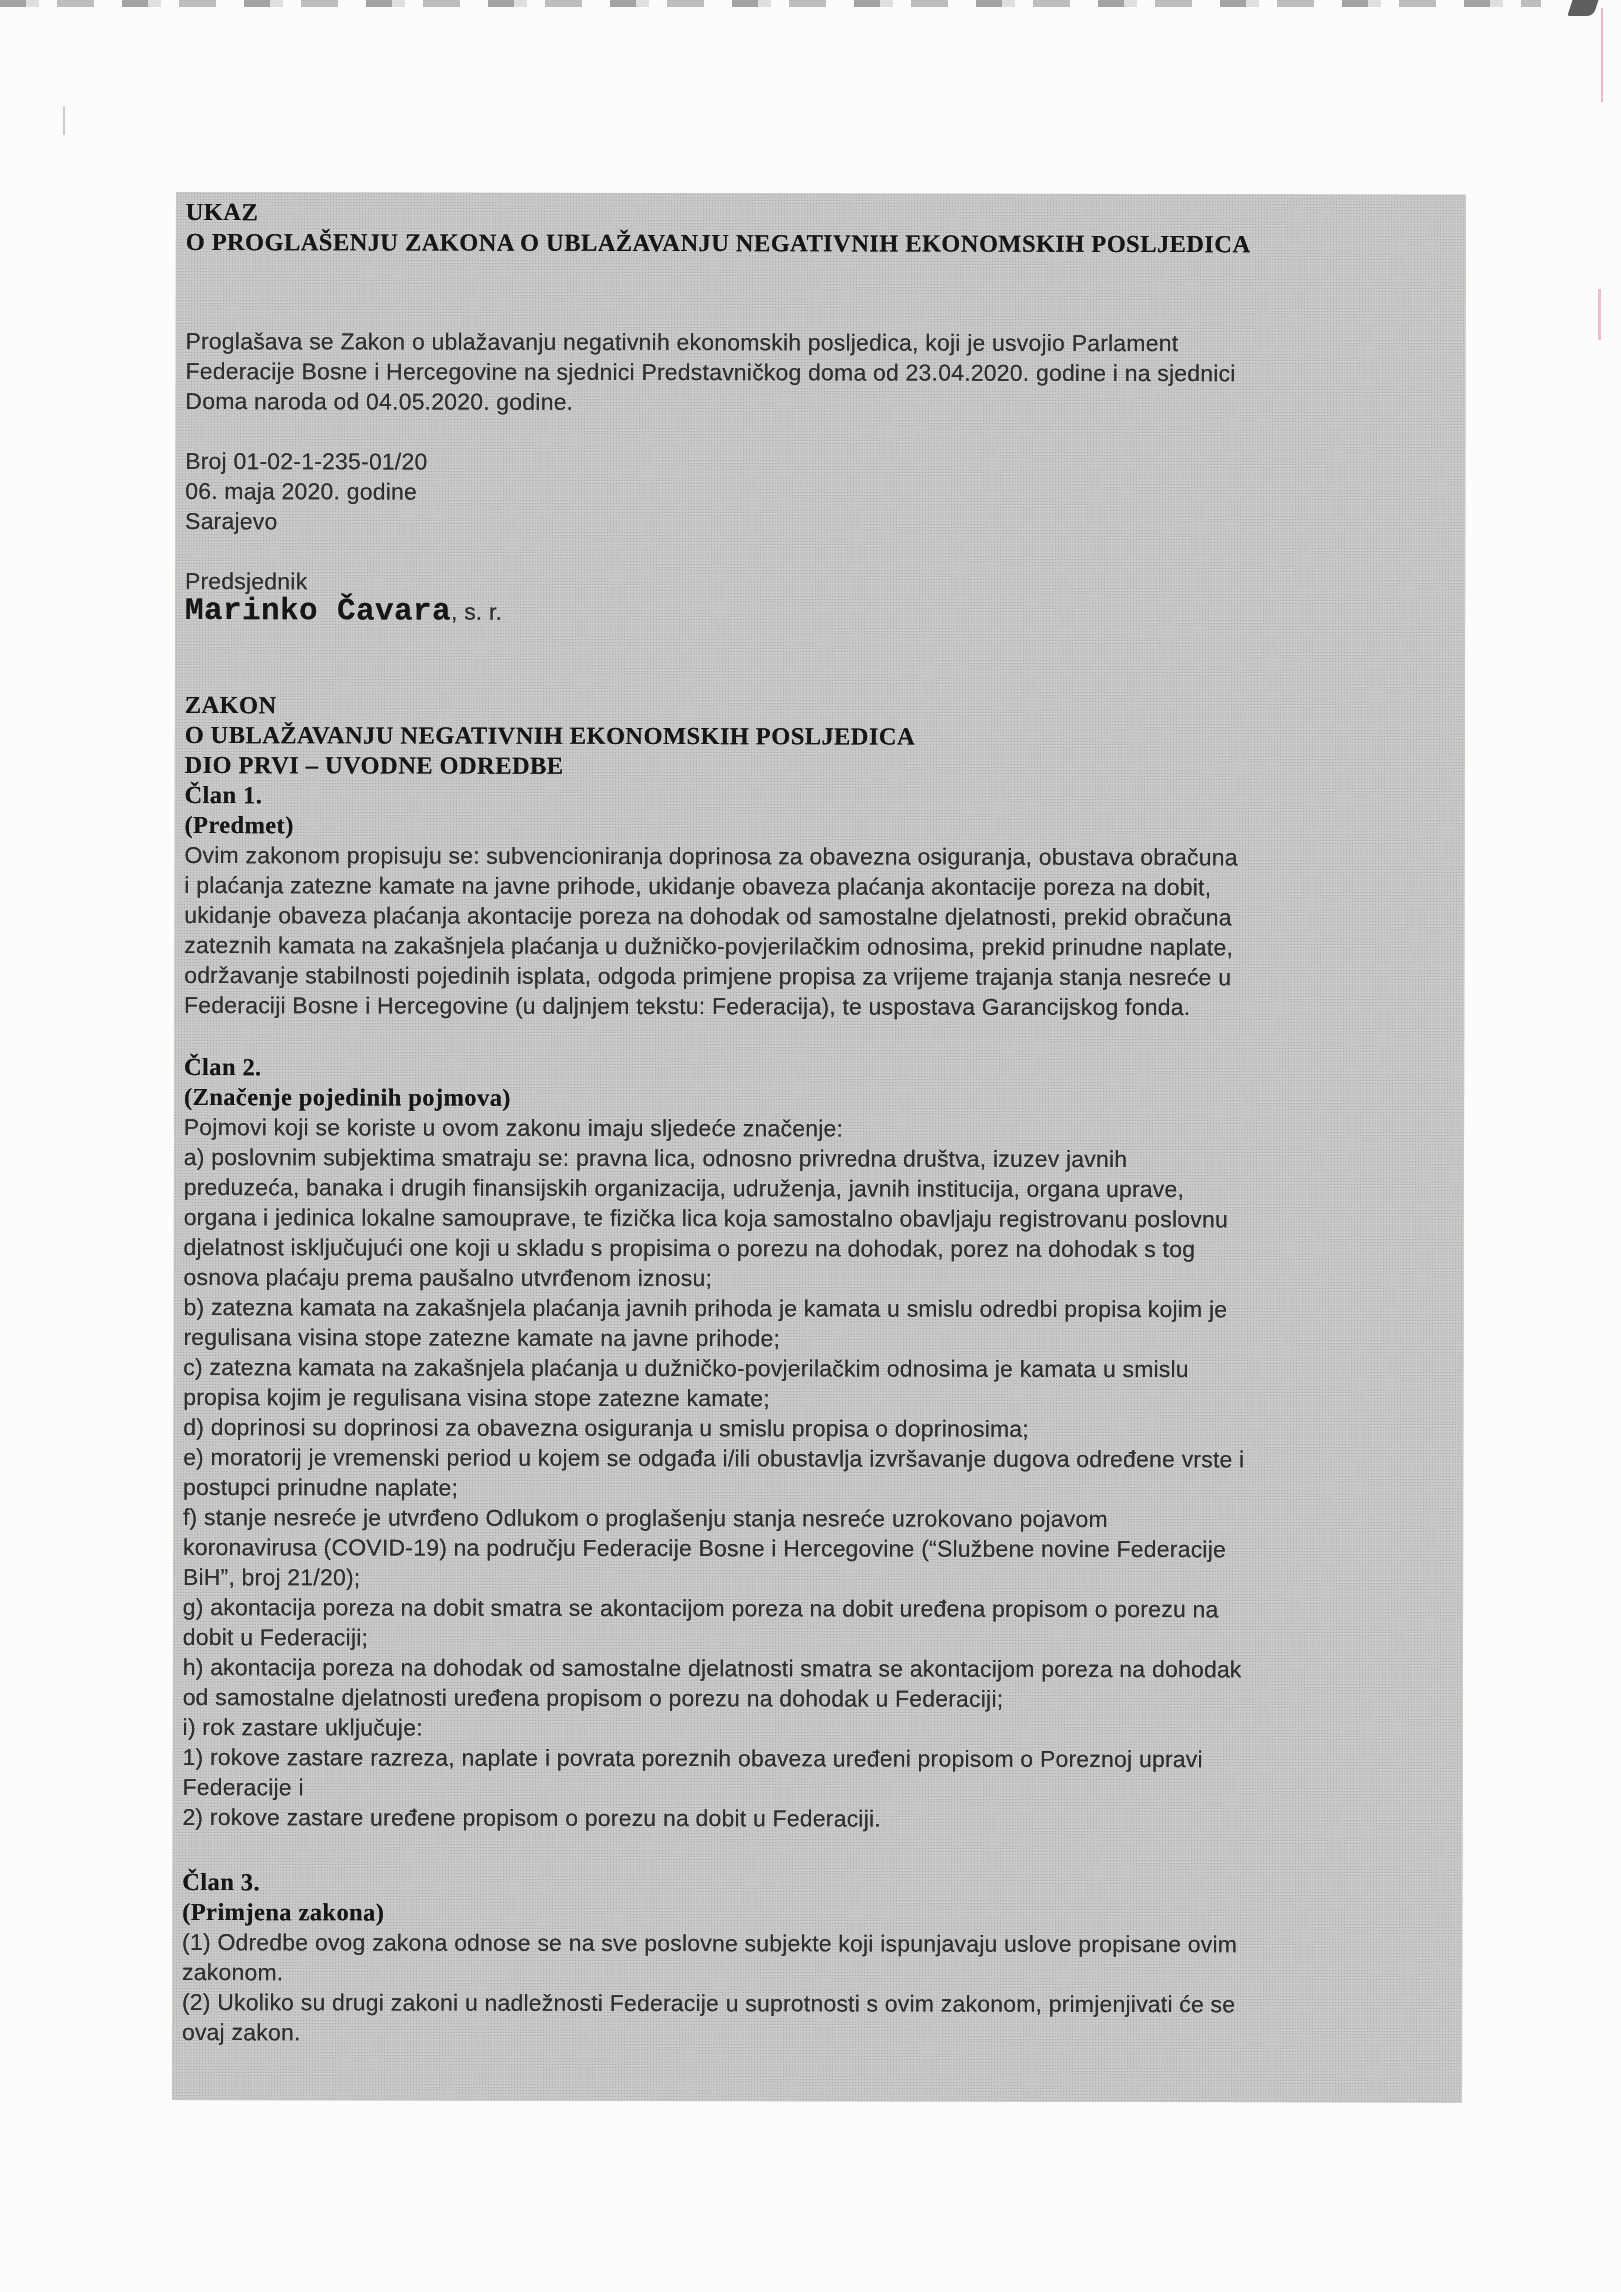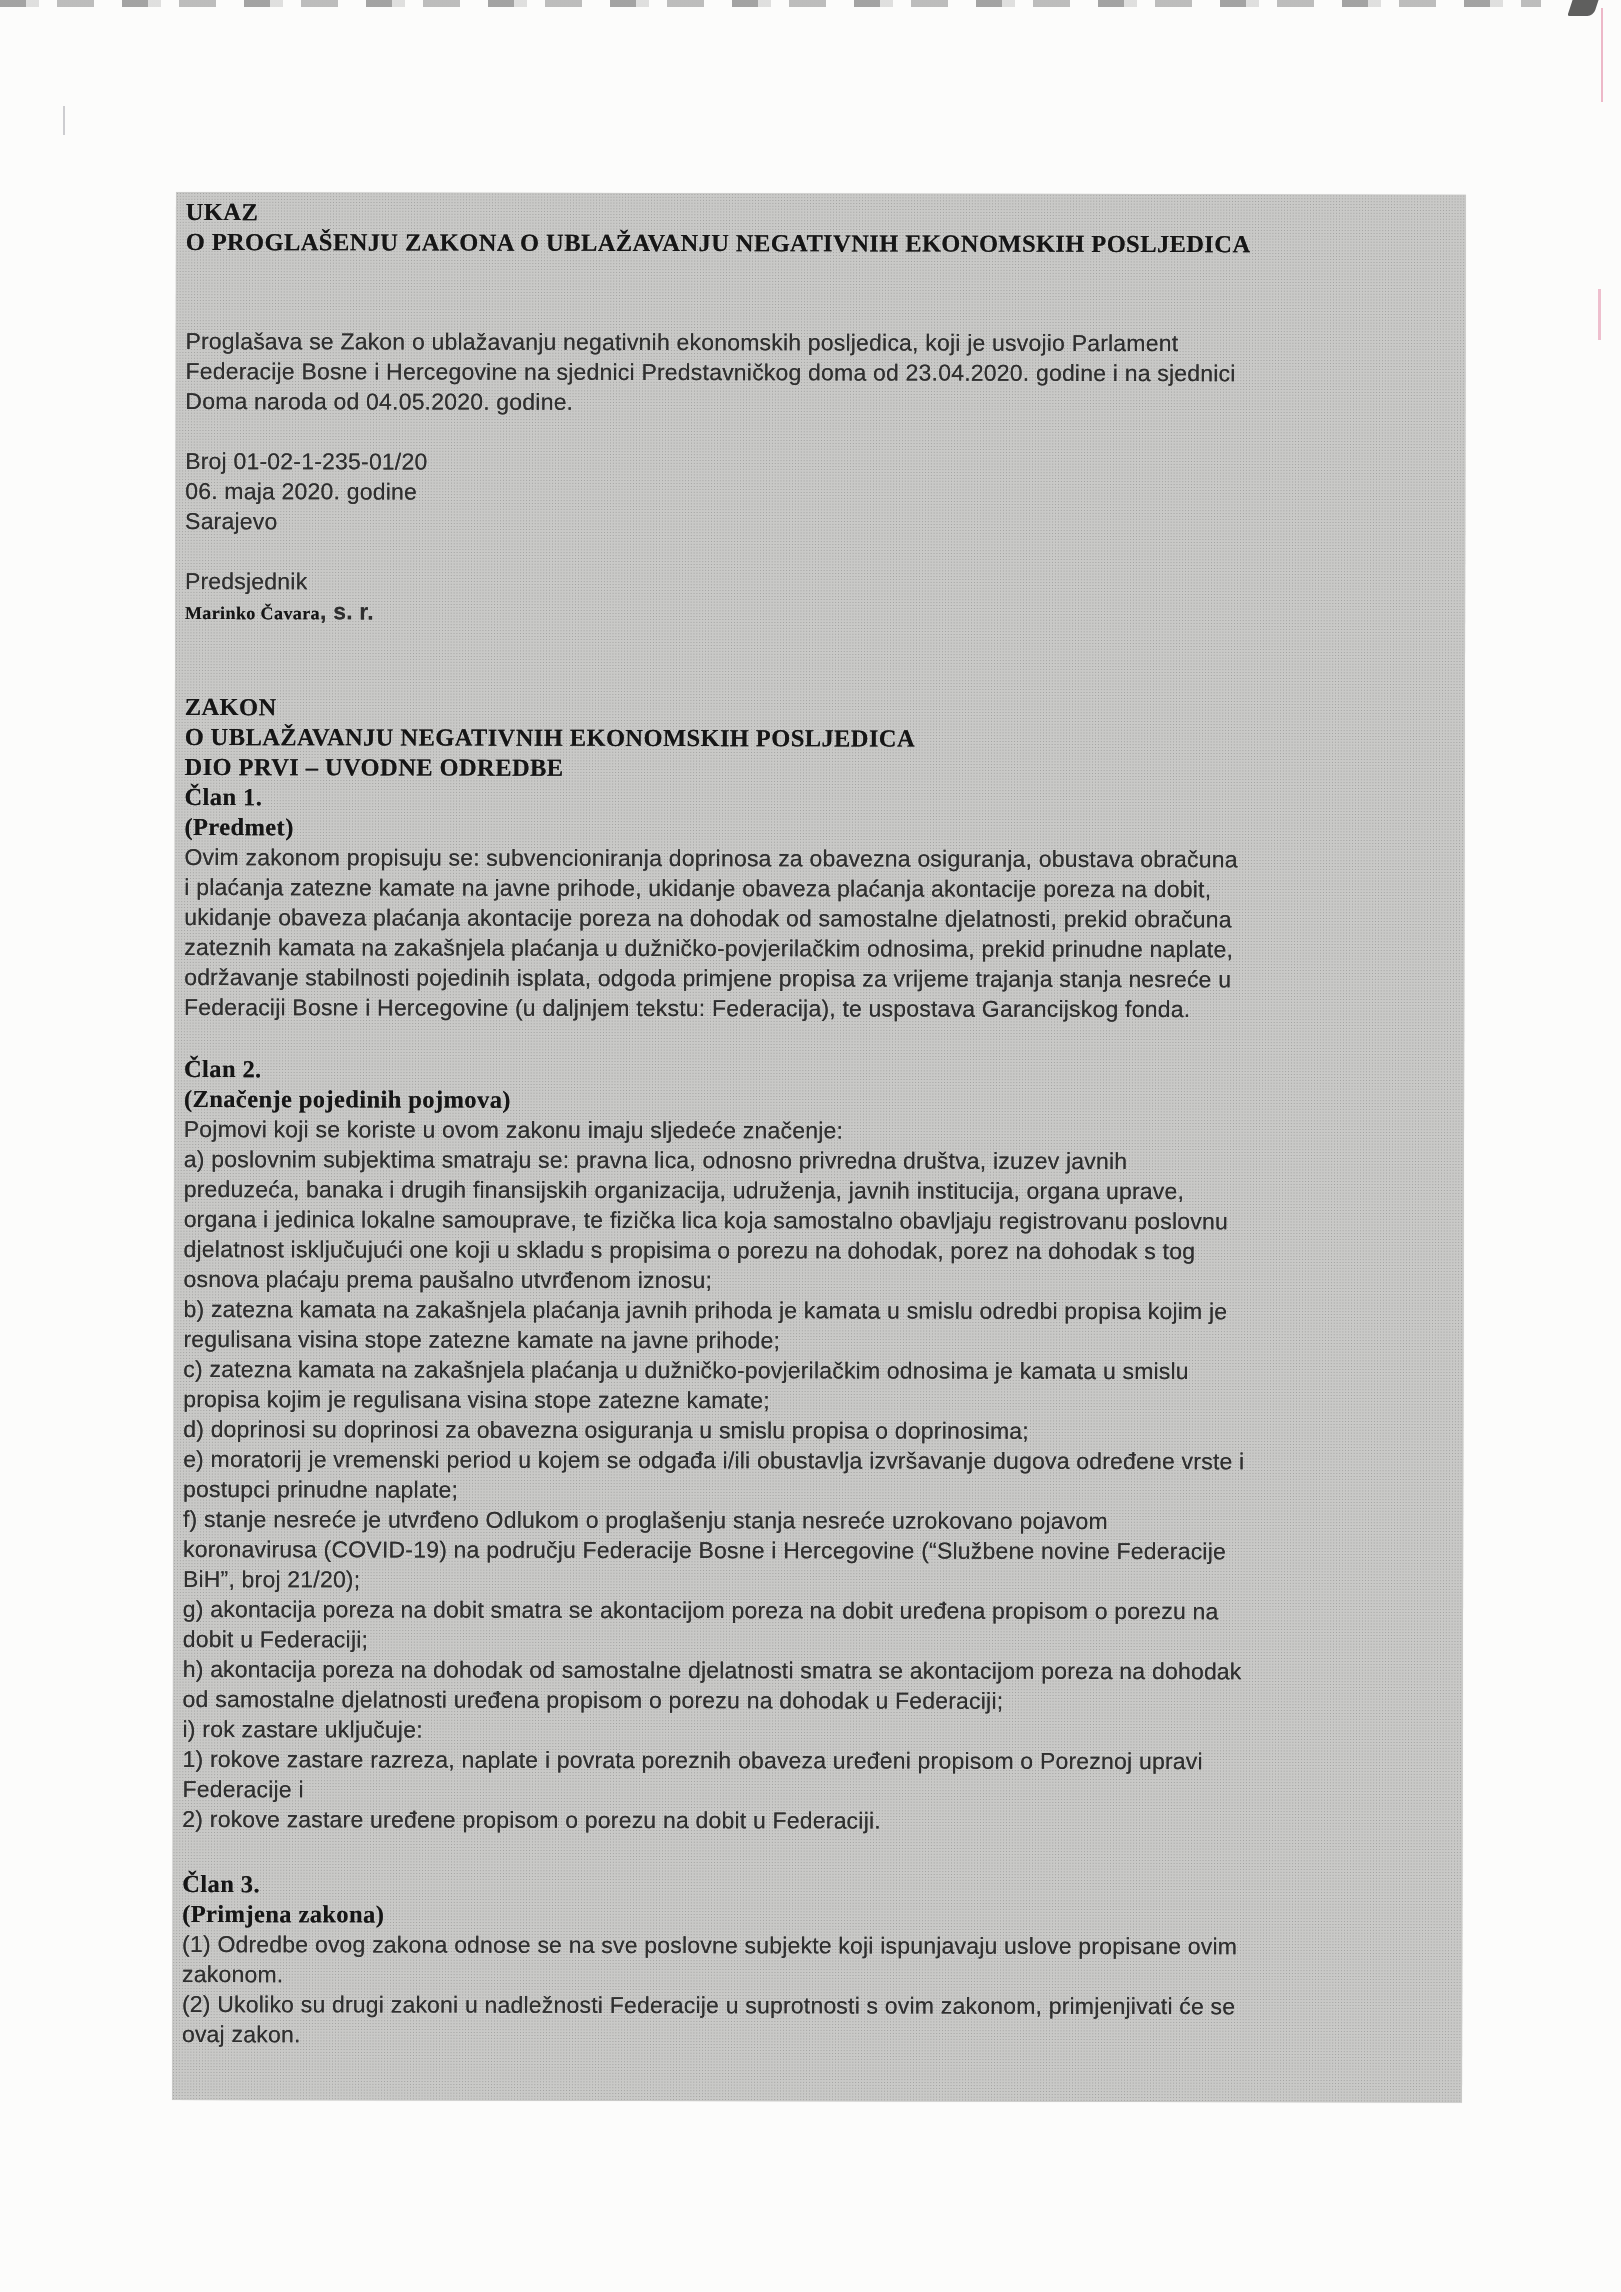--- a/index.html
+++ b/index.html
@@ -40,24 +40,24 @@
     margin:0;white-space:nowrap;
     font-size:23px;line-height:30px;letter-spacing:0.2px;
     color:#2f2f2f;
     text-shadow:0 0 0.6px rgba(40,40,40,.75);
   }
   .block.heading .line{
     font-family:"Liberation Serif",serif;font-weight:bold;
     font-size:24.5px;color:#161616;letter-spacing:0.4px;
   }
   .seg-heading{
-    font-family:Liberation Serif, serif;font-weight:bold;
-    font-size:18px;color:#161616;letter-spacing:0.4px;margin-top:16px;
+    font-family:Liberation Mono, monospace;font-weight:bold;
+    font-size:31px;color:#161616;letter-spacing:0.4px;margin-top:16px;
   }
-  .seg-body{font-family:"Liberation Sans",sans-serif;font-weight:bold;}
+  .seg-body{font-family:"Liberation Sans",sans-serif;}
 
   
   [data-name="proclamation-paragraph"]{margin-top:69px;}
   [data-name="document-number-block"]{margin-top:30px;}
   [data-name="president-block"]{margin-top:30px;}
   [data-name="zakon-title"]{margin-top:64px;}
   [data-name="clan2-title"]{margin-top:32px;}
   [data-name="clan3-title"]{margin-top:35px;}
 </style>
 </head>

